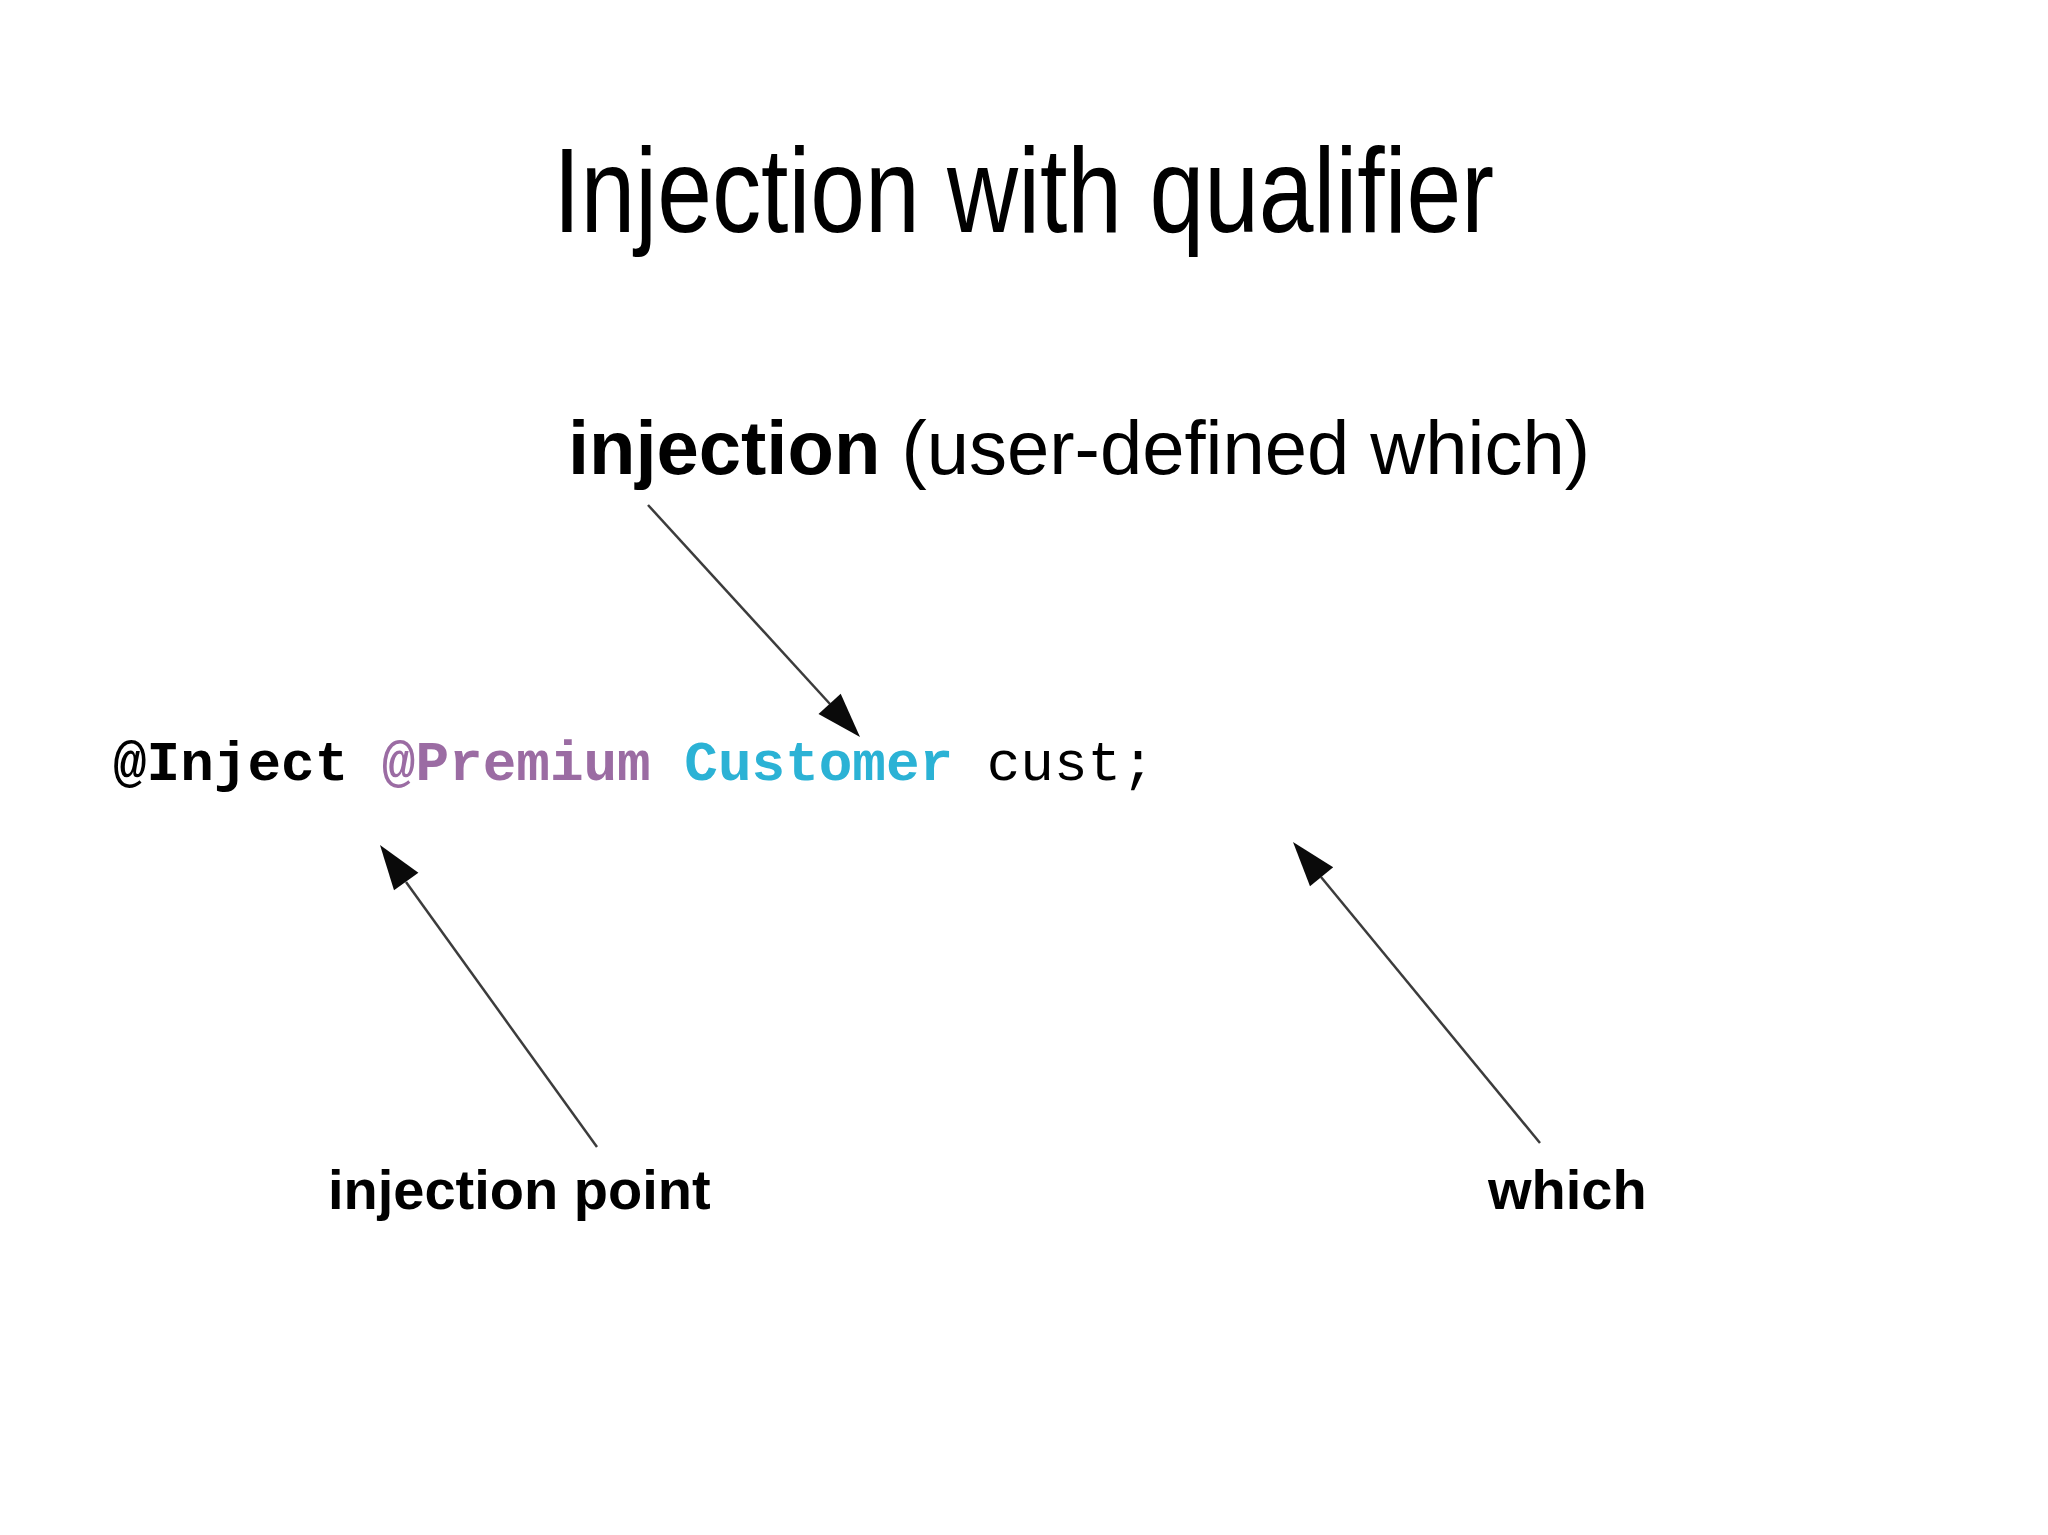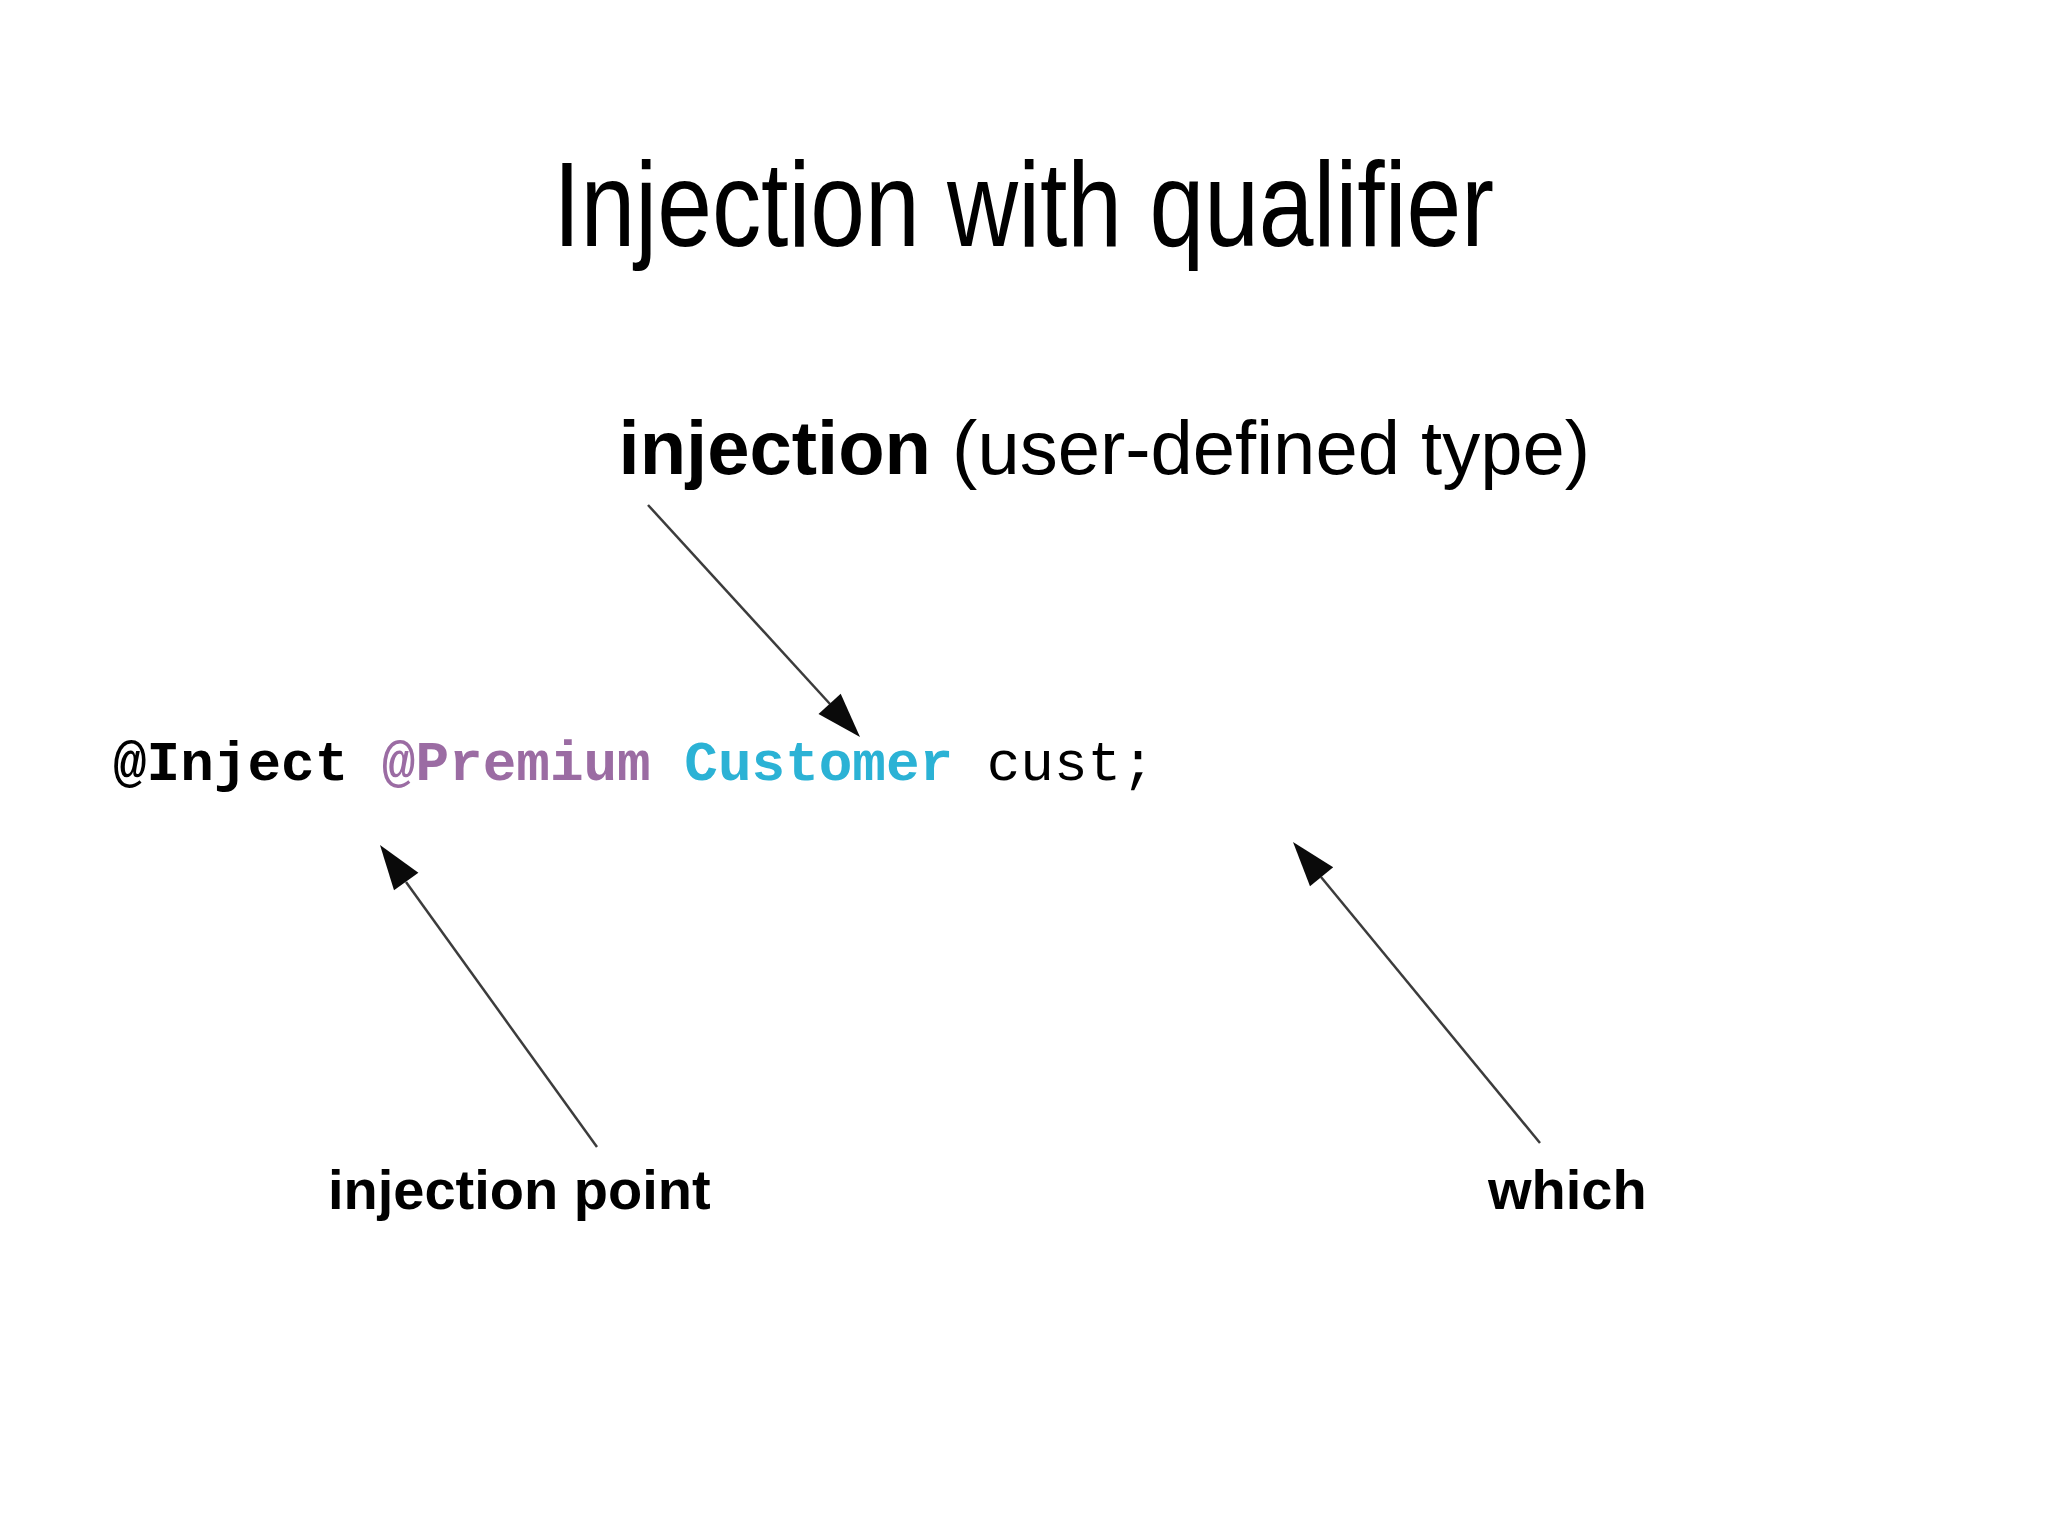--- a/index.html
+++ b/index.html
@@ -24,21 +24,21 @@
     position: absolute;
     left: 0; top: 0;
     width: 2048px; height: 1535px;
     pointer-events: none;
   }
   .arrows line { stroke: var(--arrow); stroke-width: 2.5; }
   .arrows polygon { fill: #0a0a0a; }
   .title {
     position: absolute;
     left: 0; right: 0;
-    top: 144px;
+    top: 130px;
     text-align: center;
     font-size: 120px;
     font-weight: 400;
     line-height: 1;
     white-space: nowrap;
   }
   .title-inner {
     display: inline-block;
     transform: scaleX(0.82);
     transform-origin: center;
@@ -93,21 +93,21 @@
     </g>
     <g>
       <line x1="1540" y1="1143" x2="1321" y2="877"></line>
       <polygon points="1293,842 1333.2,867.3 1310,886.3"></polygon>
     </g>
   </svg>
 
   <h1 class="title"><span class="title-inner">Injection with qualifier</span></h1>
 
   <div class="note">
-    <div class="note-line1"><b>injection</b><span> (user-defined type)</span></div>
+    <div class="note-line1"><b>injection</b><span> (user-defined which)</span></div>
   </div>
 
   <div class="code"><span class="tok-inject">@Inject</span> <span class="tok-premium">@Premium</span> <span class="tok-customer">Customer</span> <span class="tok-cust">cust;</span></div>
 
   <div class="callout callout-ip">injection point</div>
   <div class="callout callout-type">which</div>
 
 </div>
 
 </body></html>

